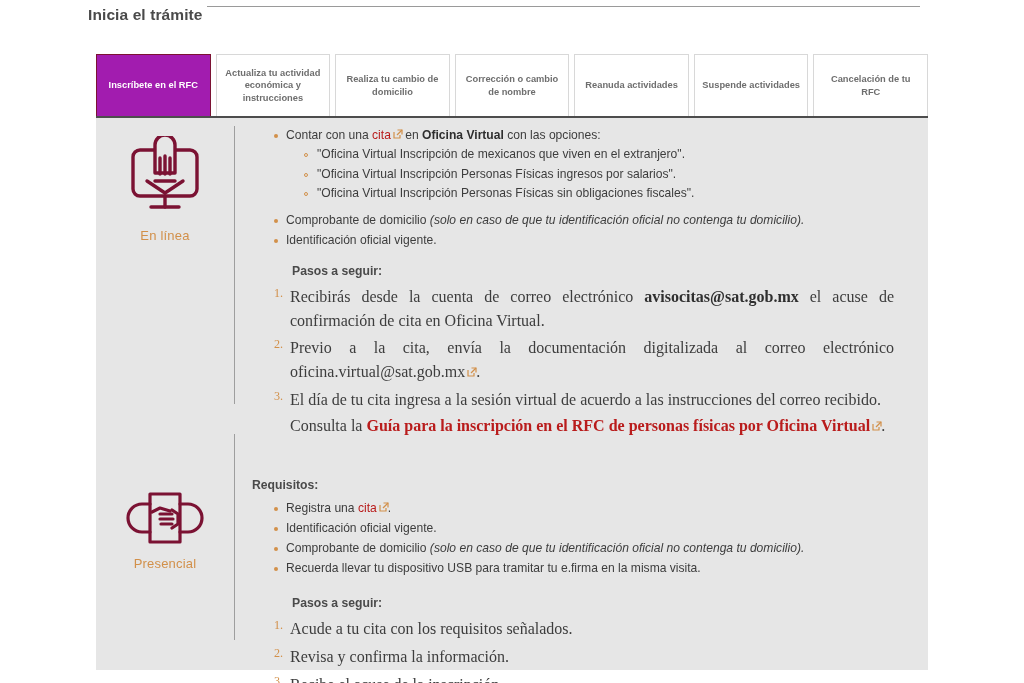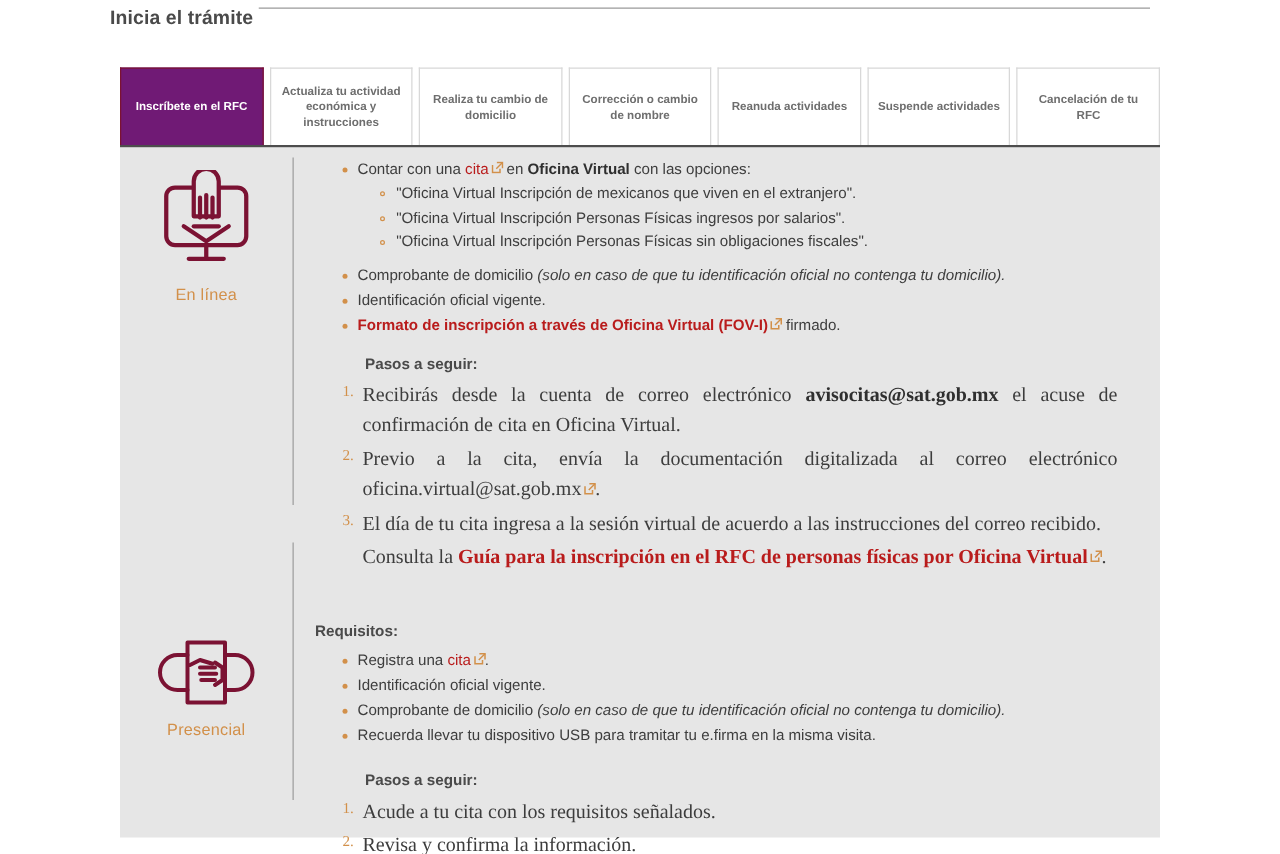--- a/index.html
+++ b/index.html
@@ -61,21 +61,21 @@
     text-align: center;
     padding: 4px 6px;
     box-sizing: border-box;
     font-size: 9.3px;
     font-weight: bold;
     line-height: 1.35;
     color: #6e6e6e;
     cursor: pointer;
   }
   .tab.active {
-    background: #701a75;
+    background: #a21caf;
     border-color: #7b1233;
     color: #ffffff;
   }
   .tabs-underline {
     position: absolute;
     left: 96px;
     top: 116px;
     width: 832px;
     height: 2px;
     background: #4d4d4d;
@@ -299,27 +299,20 @@
             <li>"Oficina Virtual Inscripción Personas Físicas sin obligaciones fiscales".</li>
           </ul>
         </li>
 
         <li style="margin-top:7px;">
           <span>Comprobante de domicilio </span><i class="it">(solo en caso de que tu identificación oficial no contenga tu domicilio).</i>
         </li>
 
         <li>Identificación oficial vigente.</li>
 
-        <li>
-          <a class="lnk b">Formato de inscripción a través de Oficina Virtual (FOV-I)</a><span class="extlink"><svg viewBox="0 0 10 10" width="10" height="10">
-                <path d="M1 3 v6 h6 v-3" fill="none" stroke="#d2904a" stroke-width="1.2"></path>
-                <path d="M4.5 1 h4.5 v4.5" fill="none" stroke="#d2904a" stroke-width="1.2"></path>
-                <path d="M4 6 l5 -5" fill="none" stroke="#d2904a" stroke-width="1.2"></path>
-              </svg></span><span> firmado.</span>
-        </li>
       </ul>
 
       <h4 class="sec steps-head">Pasos a seguir:</h4>
 
       <ol class="steps">
         <li>
           <span>Recibirás desde la cuenta de correo electrónico </span><b class="strong">avisocitas@sat.gob.mx</b><span> el acuse de confirmación de cita en Oficina Virtual.</span>
         </li>
         <li>
           <span>Previo a la cita, envía la documentación digitalizada al correo electrónico </span><span>oficina.virtual@sat.gob.mx</span><span class="extlink"><svg viewBox="0 0 10 10" width="10" height="10">

